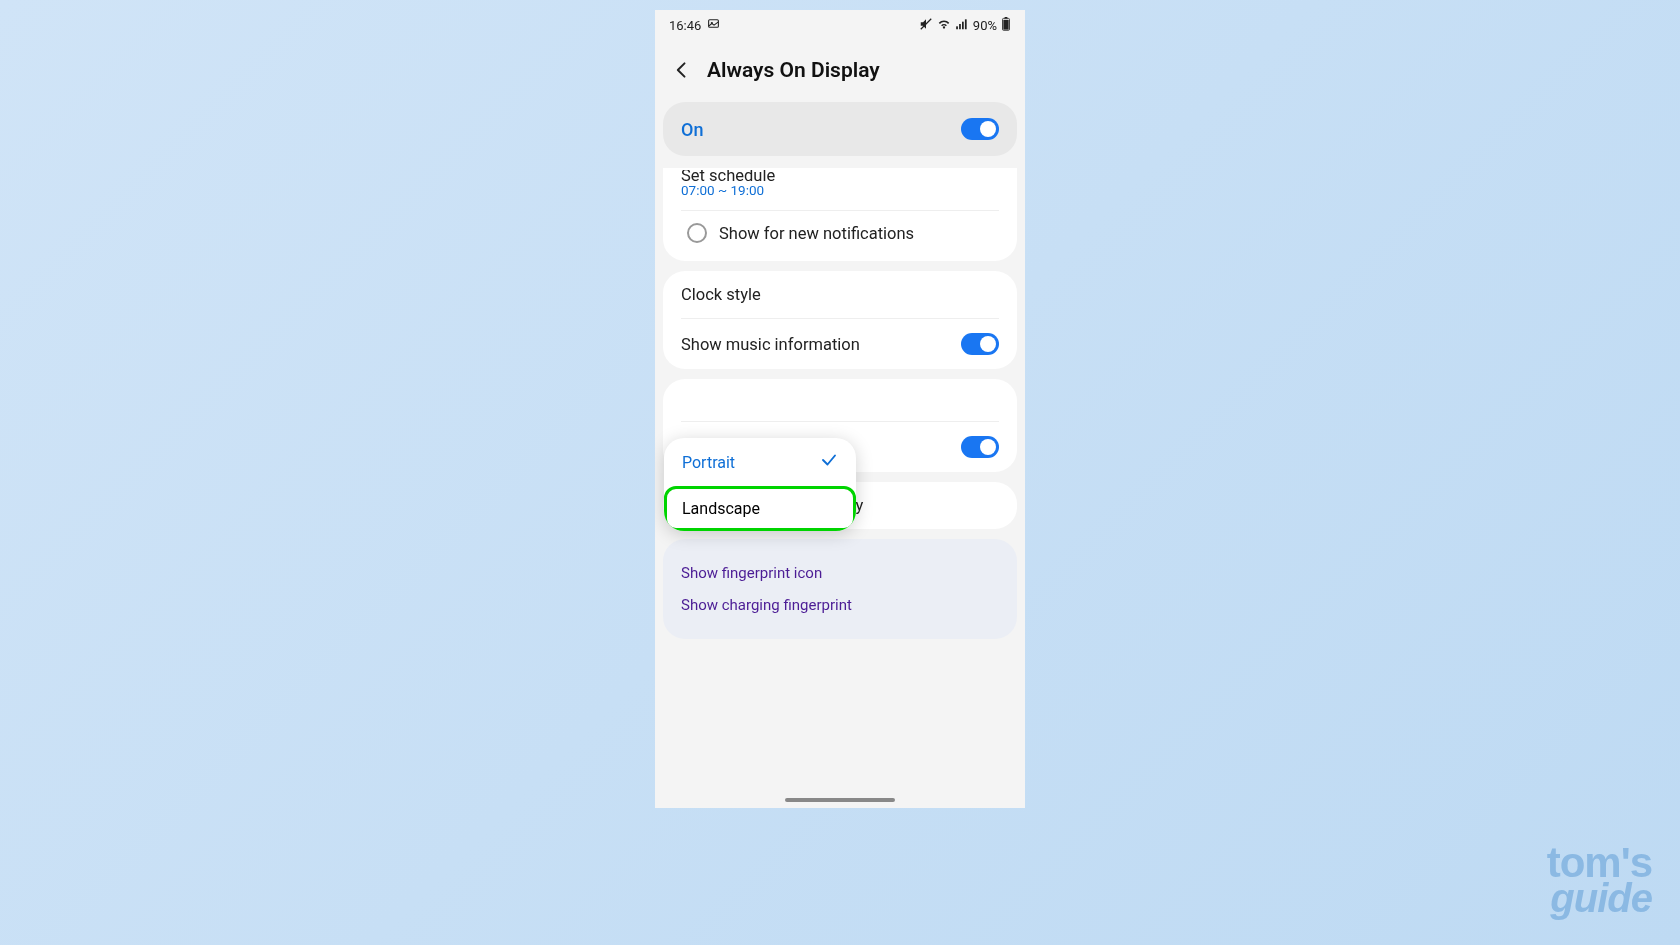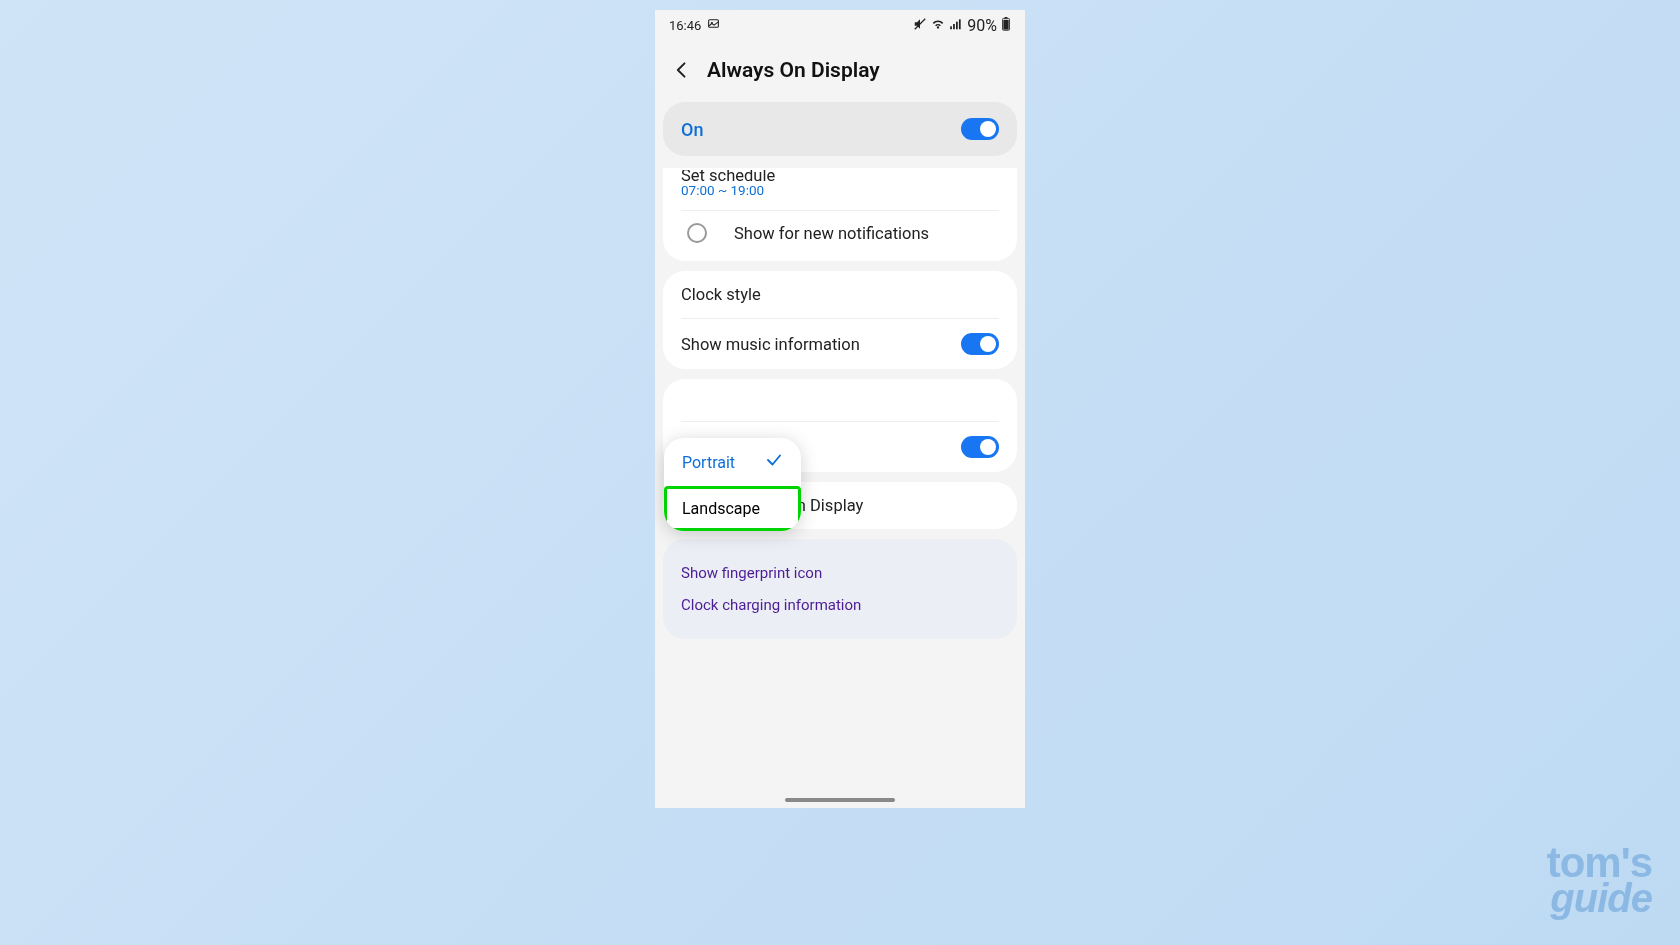--- a/index.html
+++ b/index.html
@@ -24,21 +24,21 @@
   .status-bar {
     display: flex;
     justify-content: space-between;
     align-items: center;
     padding: 6px 14px;
     font-size: 13px;
     color: #222;
     height: 30px;
   }
   .status-left { display: flex; align-items: center; gap: 6px; }
-  .status-right { display: flex; align-items: center; gap: 4px; font-size: 16px;}
+  .status-right { display: flex; align-items: center; gap: 4px; font-size: 13px;}
   .header {
     display: flex;
     align-items: center;
     padding: 18px 16px 20px 16px;
     gap: 14px;
   }
   .back { width: 22px; height: 22px; display:flex; align-items:center; justify-content:center;}
   .title { font-size: 21px; font-weight: 600; color: #111; }
   .master-row {
     background: #e8e8e8;
@@ -69,40 +69,40 @@
   .row {
     padding: 14px 18px;
     display: flex;
     align-items: center;
     justify-content: space-between;
     position: relative;
   }
   .row-label { font-size: 16.5px; color: #222; }
   .divider { height: 1px; background: #eee; margin: 0 18px; }
   .subtext { color: #0f6fd6; font-size: 13.5px; padding: 0 18px 12px 18px; }
-  .radio-row { display:flex; align-items:center; gap:27px; padding: 12px 18px 18px 24px;}
+  .radio-row { display:flex; align-items:center; gap:12px; padding: 12px 18px 18px 24px;}
   .radio { width:20px; height:20px; border:2px solid #999; border-radius:50%; flex-shrink:0;}
   .dropdown-pop {
     position: absolute;
     background: #fff;
     border-radius: 20px;
     box-shadow: 0 3px 18px rgba(0,0,0,0.18);
-    width: 137px;
+    width: 192px;
     left: 9px;
     top: 428px;
     z-index: 10;
     overflow: hidden;
   }
   .dd-item {
     padding: 13px 18px;
     font-size: 16px;
     display:flex; align-items:center; justify-content:space-between;
   }
   .dd-item.selected { color:#0f6fd6; }
-  .dd-item.highlighted { border: 3px solid #00d400; border-radius: 4px; margin: 0; padding: 10px 15px;}
+  .dd-item.highlighted { border: 3px solid #00d400; border-radius: 12px; margin: 0; padding: 10px 15px;}
   .footer-card {
     background: #ebeef5;
     border-radius: 22px;
     margin: 10px 8px 0 8px;
     padding: 18px;
   }
   .footer-title { font-size: 17px; color: #222; margin-bottom: 14px;}
   .footer-link { color: #4c1d95; font-size: 15px; padding: 7px 0; }
   .nav-handle {
     position:absolute; bottom:6px; left:50%; transform:translateX(-50%);
@@ -231,21 +231,21 @@
   </div>
 
   <div class="card">
     <div class="row">
       <span class="row-label">About Always On Display</span>
     </div>
   </div>
 
   <div class="footer-card">
     <div class="footer-link">Show fingerprint icon</div>
-    <div class="footer-link">Clock charging information</div>
+    <div class="footer-link">Show charging fingerprint</div>
   </div>
 
   <div class="dropdown-pop">
     <div class="dd-item selected">
       <span>Portrait</span>
       <span>
         <svg width="18" height="18" viewBox="0 0 24 24">
             <path d="M4 12 L10 18 L20 6" stroke="#0f6fd6" stroke-width="2.5" fill="none" stroke-linecap="round" stroke-linejoin="round"></path>
           </svg>
       </span>

